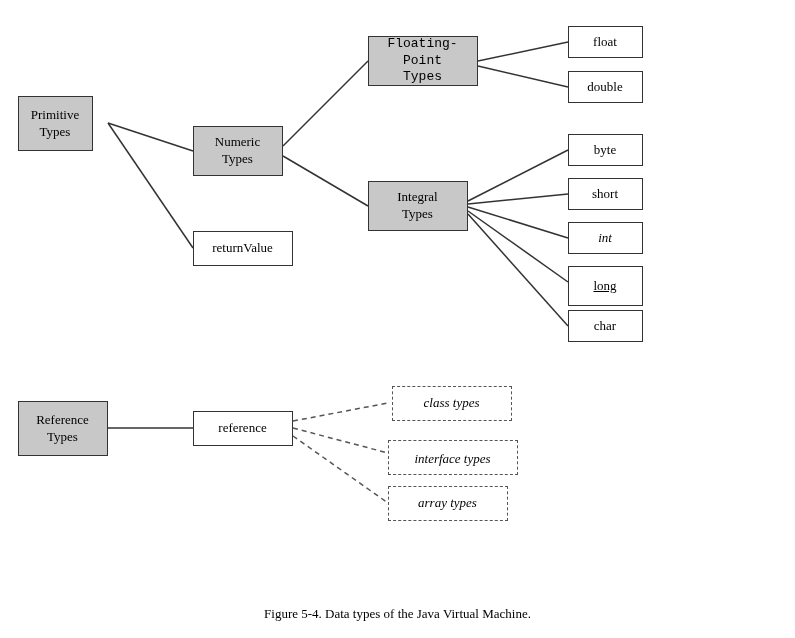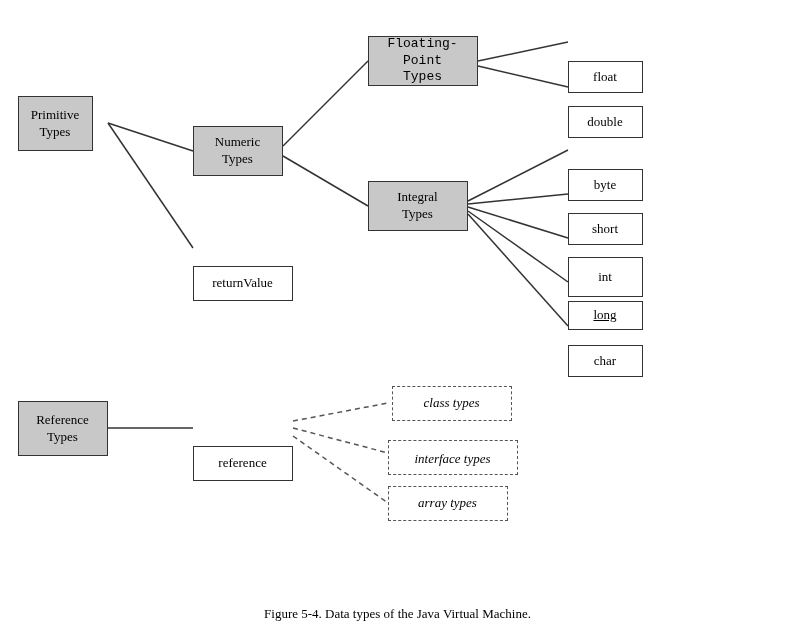--- a/index.html
+++ b/index.html
@@ -37,21 +37,20 @@
     }
     .box-shaded {
       background: #c8c8c8;
       border: 1.5px solid #333;
       padding: 6px 10px;
     }
     .box-white {
       background: #fff;
       border: 1.5px solid #333;
       padding: 6px 18px;
-      margin-top: 35px;
     }
     .box-dashed {
       background: #fff;
       border: 1.5px dashed #555;
       padding: 6px 10px;
       font-style: italic;
     }
     .caption {
       margin-top: 10px;
       font-family: serif;
@@ -126,25 +125,25 @@
   </div>
 
   <div class="box box-white" style="left:560px; top:118px; width:75px; height:32px;">
     <span>byte</span>
   </div>
 
   <div class="box box-white" style="left:560px; top:162px; width:75px; height:32px;">
     <span>short</span>
   </div>
 
-  <div class="box box-white" style="left:560px; top:206px; width:75px; height:40px;">
+  <div class="box box-white" style="left:560px; top:206px; width:75px; height:32px;font-style:italic;">
     <span>int</span>
   </div>
 
-  <div class="box box-white" style="left:560px; top:250px; width:75px; height:29px;text-decoration:underline;">
+  <div class="box box-white" style="left:560px; top:250px; width:75px; height:40px;text-decoration:underline;">
     <span>long</span>
   </div>
 
   <div class="box box-white" style="left:560px; top:294px; width:75px; height:32px;">
     <span>char</span>
   </div>
 
   <div class="box box-shaded" style="left:10px; top:385px; width:90px; height:55px;">
     <span>Reference<br>Types</span>
   </div>

